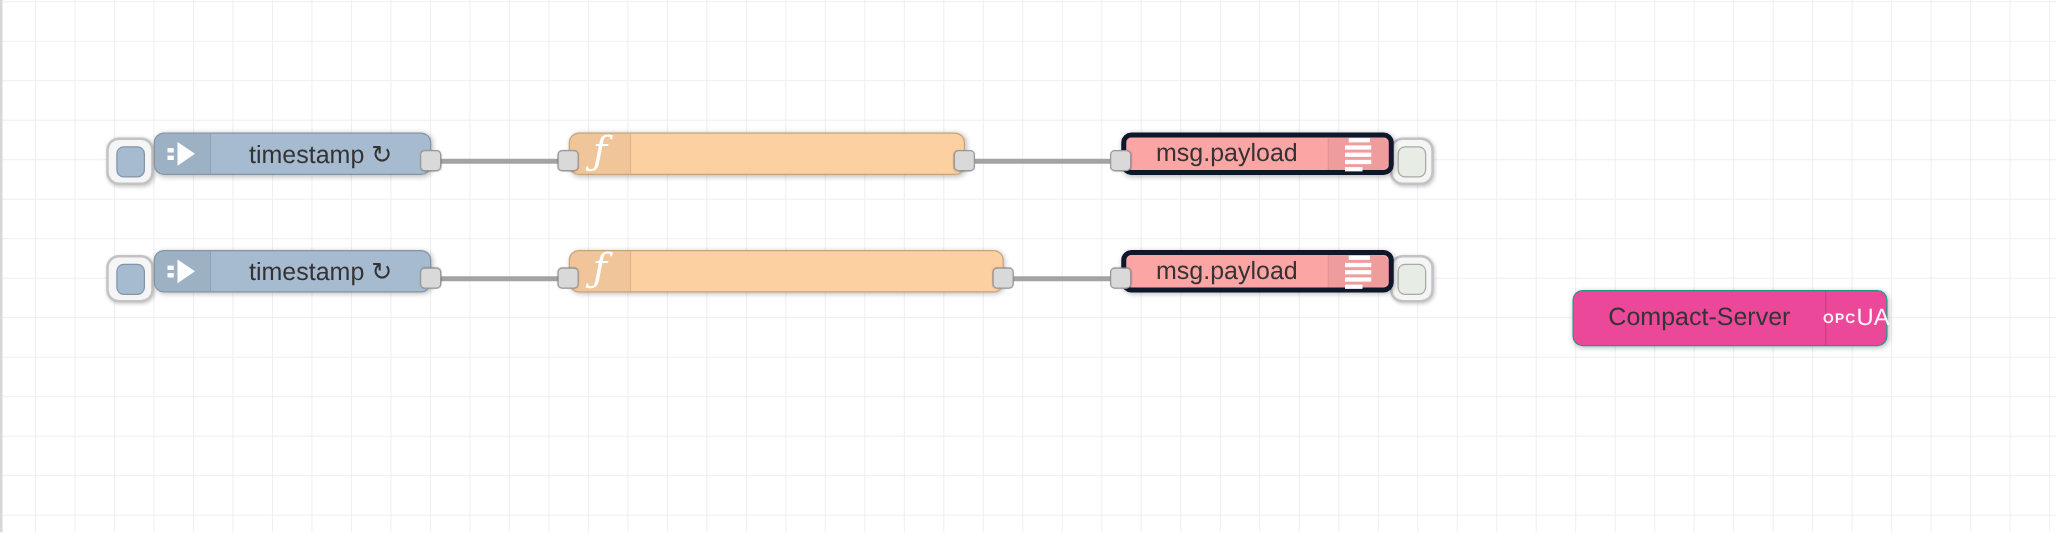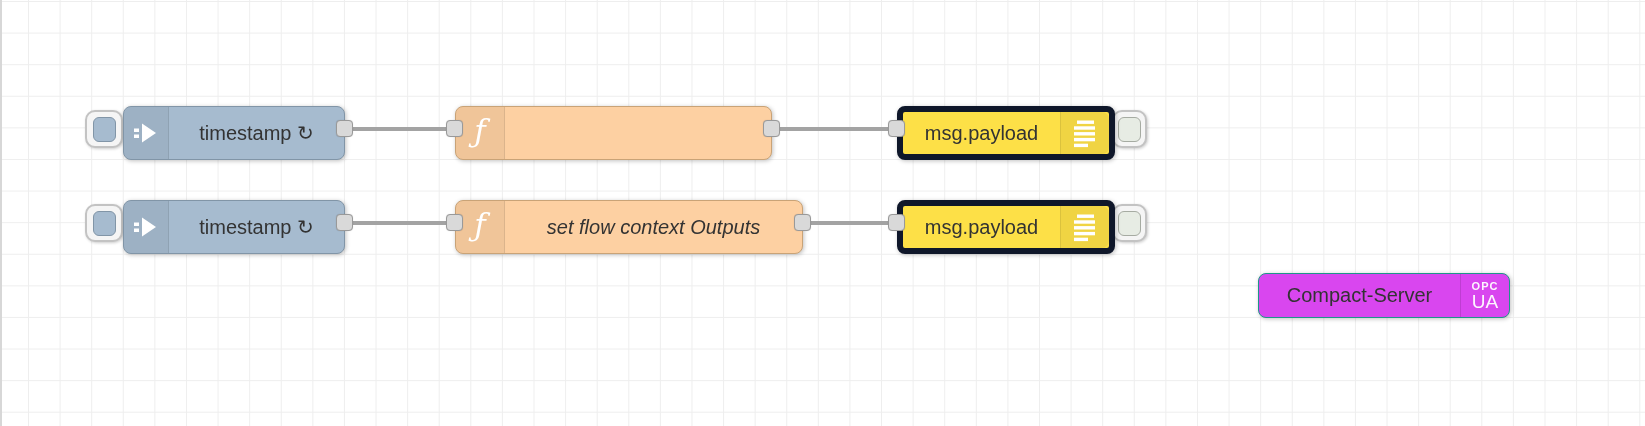--- a/index.html
+++ b/index.html
@@ -19,21 +19,21 @@
   .canvas-edge{
     position:absolute;left:0;top:0;width:2px;height:426px;
     background:#d7d7d7;
   }
   
   .wire{
     position:absolute;height:4px;background:#a3a3a3;border-radius:2px;
   }
   
   .node{
-    position:absolute;height:54px;display:flex;align-items:stretch;
+    position:absolute;height:34px;display:flex;align-items:stretch;
     border-radius:8px;box-sizing:border-box;
     box-shadow:1px 1px 4px rgba(0,0,0,0.25);
     z-index:3;
   }
   .node-label{
     flex:1;display:flex;align-items:center;justify-content:center;
     font-size:20px;color:#333333;white-space:nowrap;overflow:hidden;
   }
   .icon-region{
     width:48px;display:flex;align-items:center;justify-content:center;
@@ -45,25 +45,25 @@
   .node.inject{background:#a6bbcf;border:1px solid #8195a7;}
   .node.inject .icon-region{width:44px;}
   
   .node.function{background:#fdd0a2;border:1px solid #c9a377;}
   .node.function .node-label{font-style:italic;}
   .fn-glyph{
     font-family:"DejaVu Serif", serif;font-style:italic;
     font-size:31px;color:#ffffff;line-height:1;transform:translateY(-2px);
   }
   
-  .node.debug{background:#fde047;border:6px solid #0f172a;}
+  .node.debug{background:#fca5a5;border:4px solid #0f172a;}
   
-  .node.server{background:#d946ef;border:1px solid #1f958a;height:45px;margin-top:41px;}
+  .node.server{background:#ec4899;border:1px solid #1f958a;height:45px;}
   .badge{
-    width:48px;display:flex;flex-direction:column;align-items:center;justify-content:center;
+    width:48px;display:flex;flex-direction:row;align-items:center;justify-content:center;
     border-left:1px solid rgba(0,0,0,0.12);color:rgba(255,255,255,0.95);
   }
   .badge .b1{font-size:11px;font-weight:bold;letter-spacing:1px;line-height:12px;}
   .badge .b2{font-size:19px;font-weight:normal;line-height:19px;}
   
   .side-button{
     position:absolute;width:38px;height:38px;border-radius:10px;
     background:#f5f5f5;border:2px solid #c3c3c3;box-sizing:border-box;
     display:flex;align-items:center;justify-content:center;
     box-shadow:1px 1px 3px rgba(0,0,0,0.2);
@@ -146,21 +146,20 @@
       <polygon points="9,3.5 23,13 9,22.5" fill="#ffffff"></polygon>
     </svg>
   </div>
   <div class="node-label">timestamp ↻</div>
 </div>
 
 <div class="node function" style="left:455px;top:200px;width:348px">
   <div class="icon-region left">
     <span class="fn-glyph">ƒ</span>
   </div>
-  <div class="node-label">set flow context Outputs</div>
 </div>
 
 <div class="node debug" style="left:897px;top:200px;width:218px">
   <div class="node-label">msg.payload</div>
   <div class="icon-region right">
     <svg width="32" height="32" viewBox="0 0 32 32">
       <rect x="8" y="3.5" width="17" height="3.4" fill="#ffffff"></rect>
       <rect x="5" y="9.3" width="21" height="3.4" fill="#ffffff"></rect>
       <rect x="5" y="15.1" width="21" height="3.4" fill="#ffffff"></rect>
       <rect x="5" y="20.9" width="21" height="3.4" fill="#ffffff"></rect>

